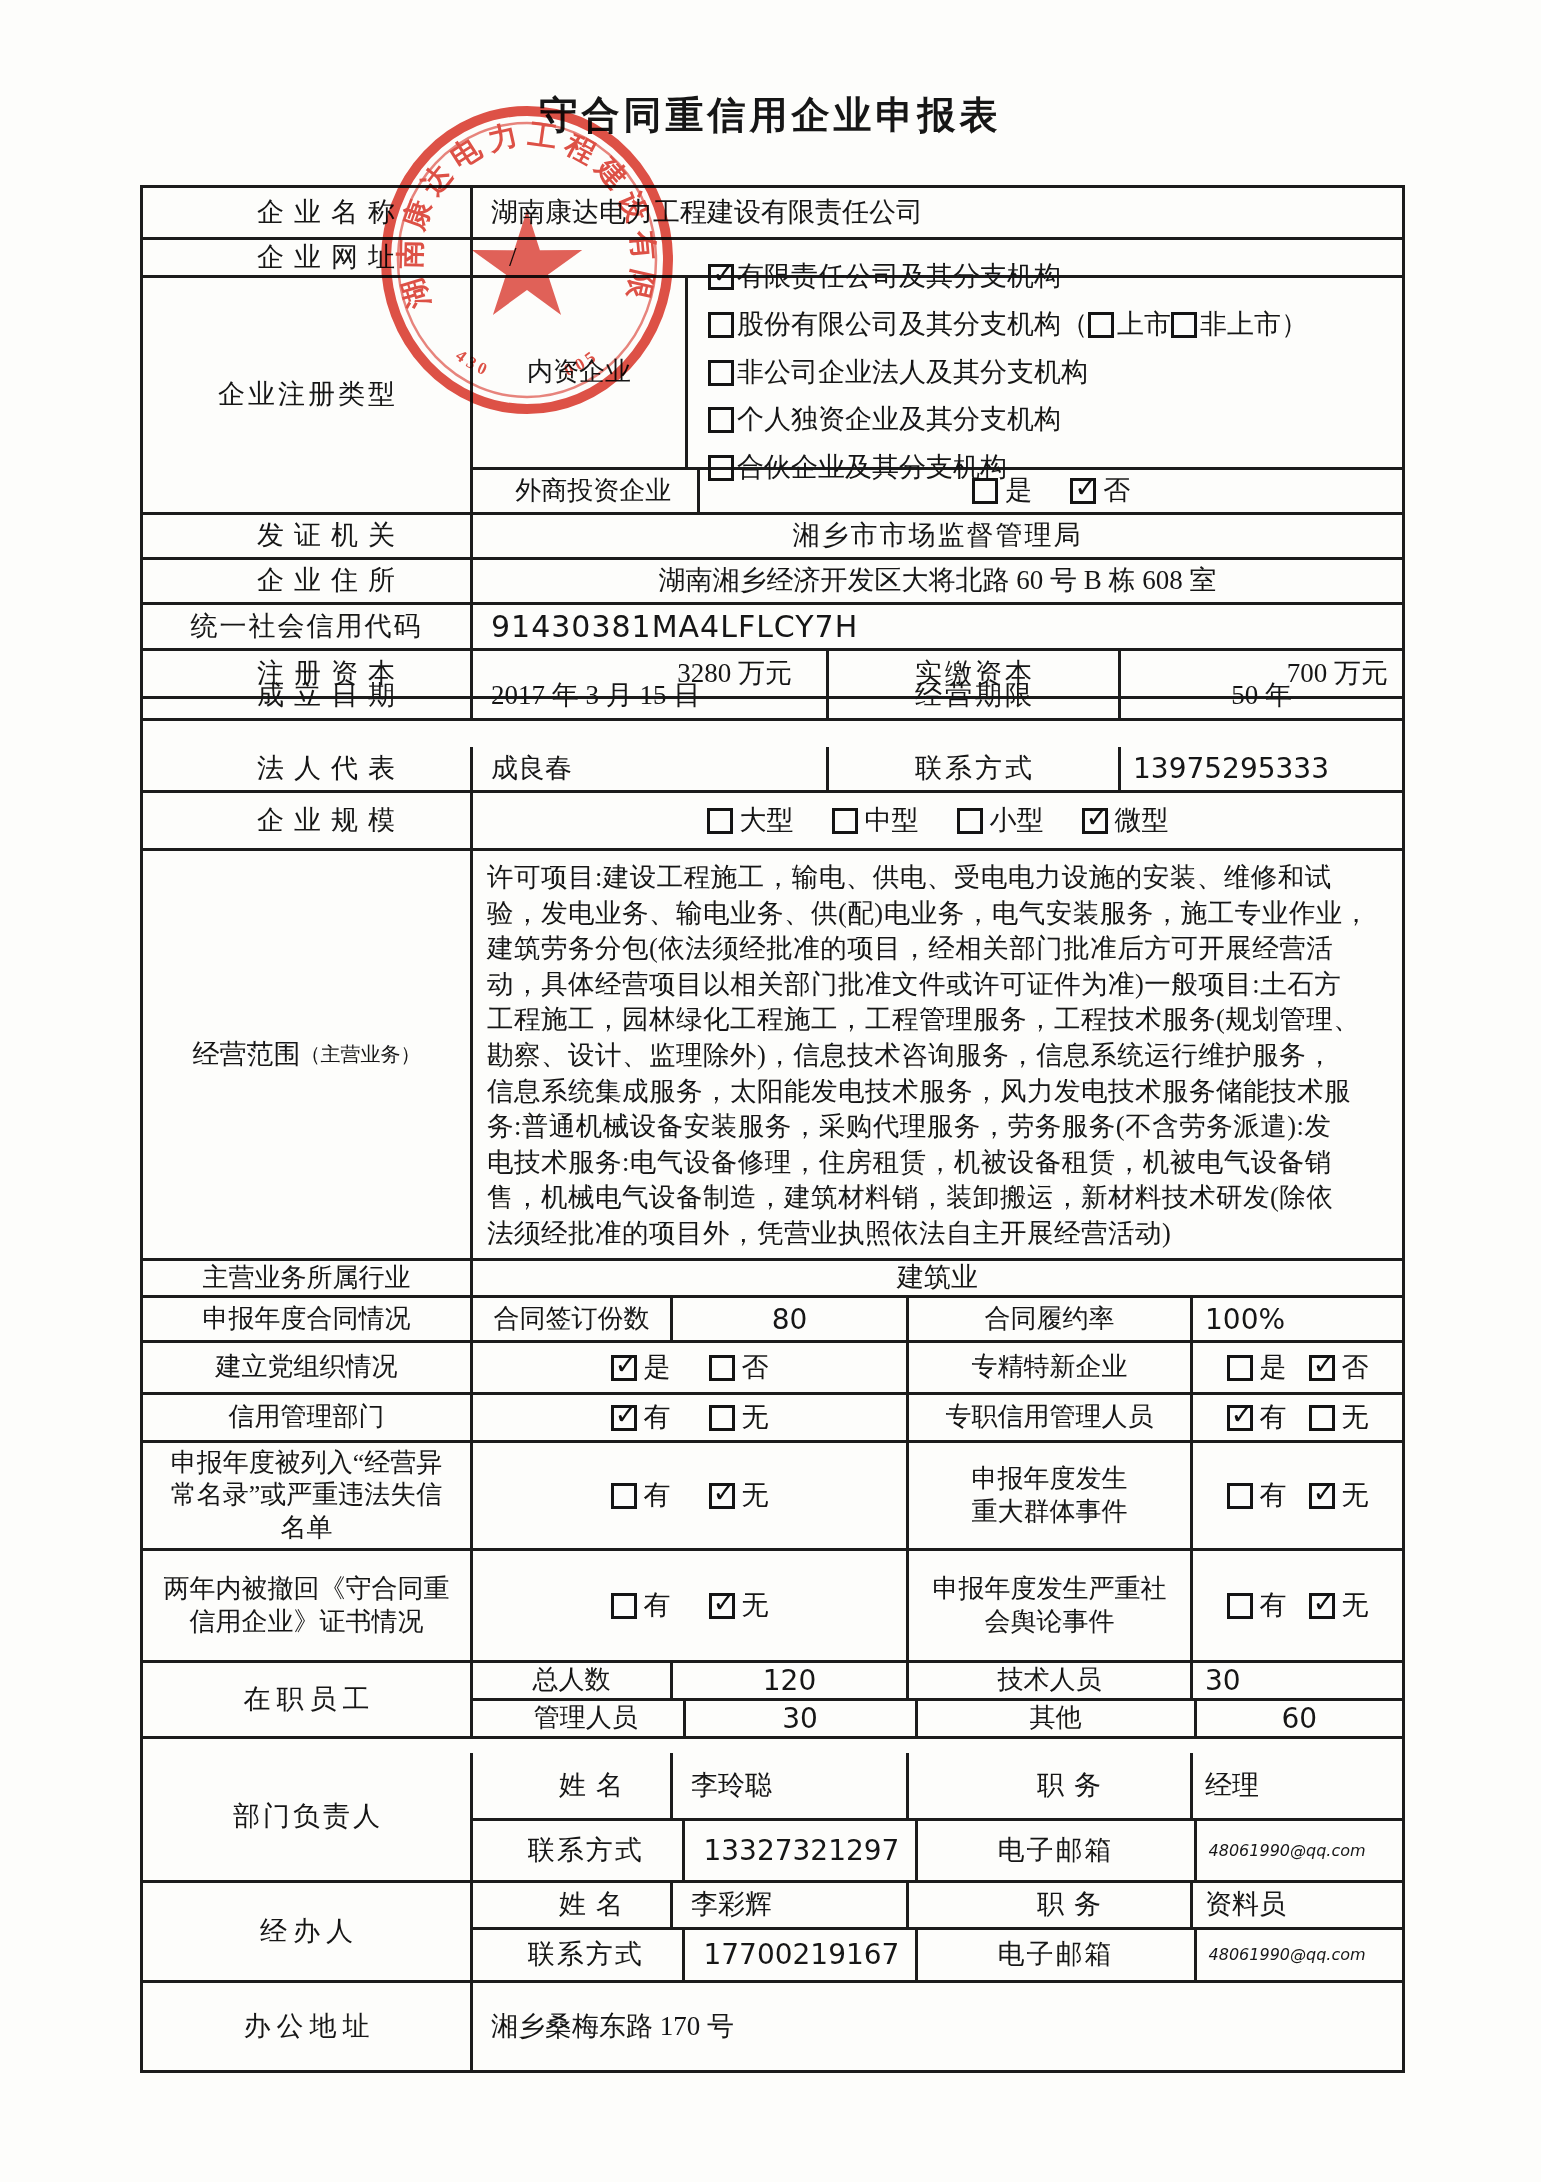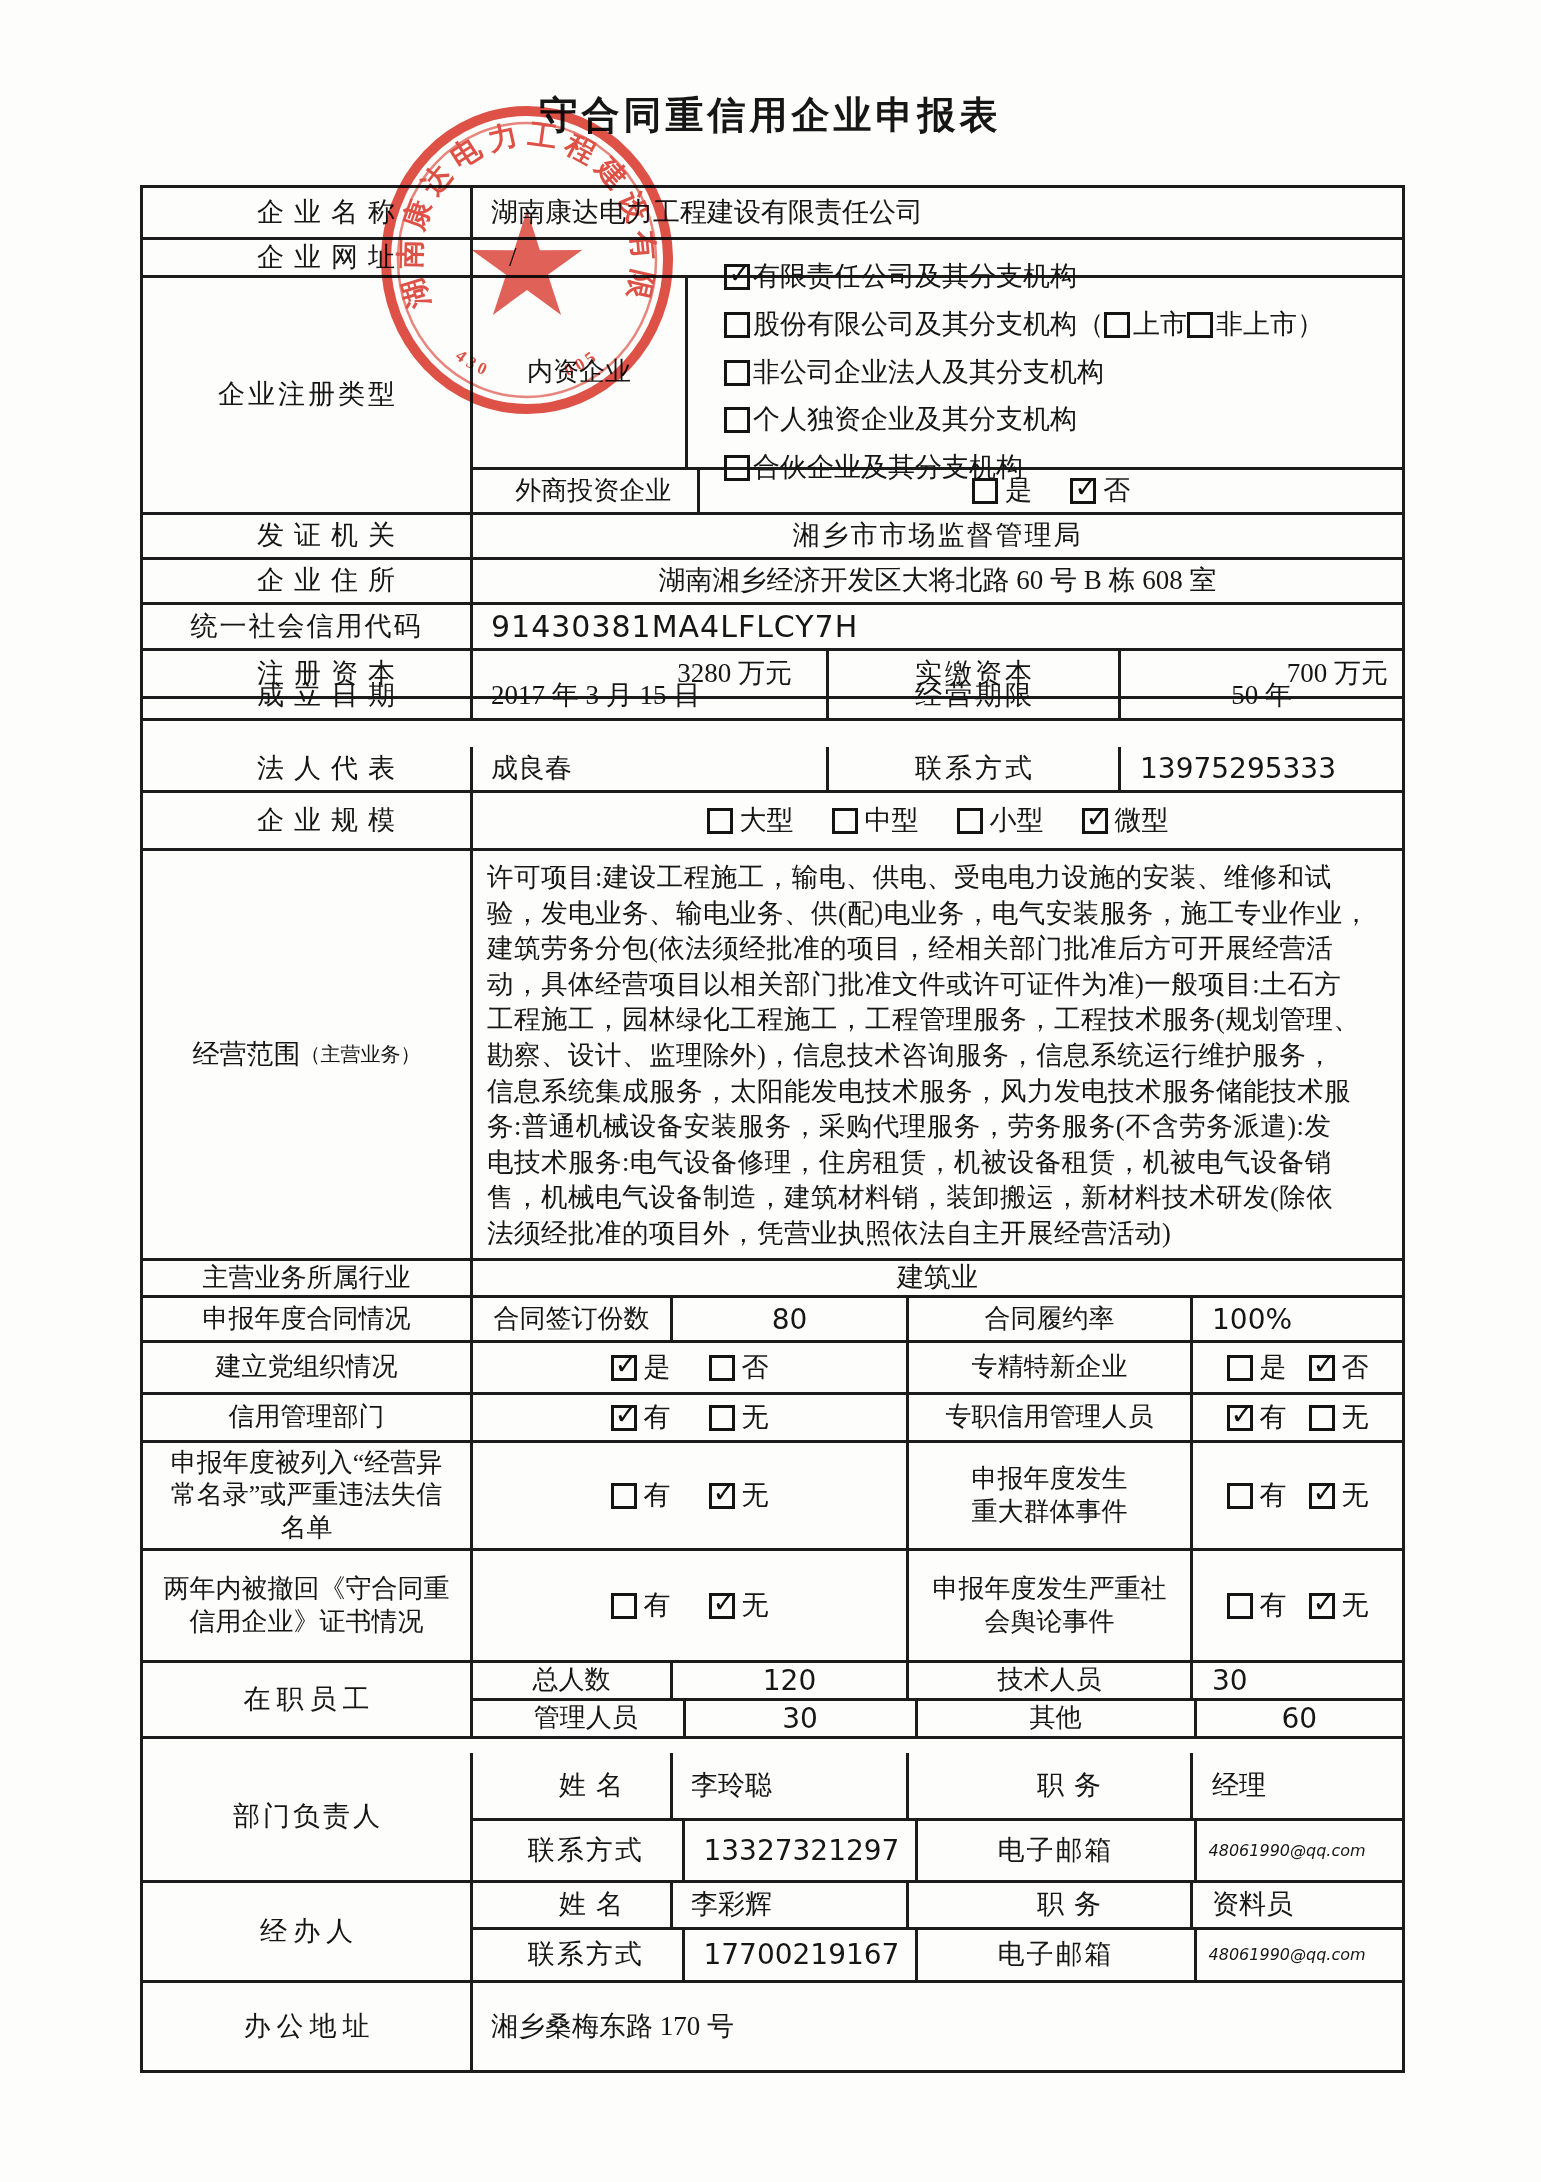--- a/index.html
+++ b/index.html
@@ -26,31 +26,31 @@
   .subrow{display:flex;box-sizing:border-box;border-bottom:3px solid #1c1c1c;}
   .subrow.last{border-bottom:none;padding-left:16px;}
   .ls10{letter-spacing:10px;text-indent:10px;padding-left:39px;}
   .ls6{letter-spacing:6px;text-indent:6px;}
   .ls3{letter-spacing:3px;text-indent:3px;}
   .ls2{letter-spacing:2px;}
   .sm{font-size:26px;}
   .num{font-family:"DejaVu Sans","Liberation Sans",sans-serif;font-size:28px;}
   .code{font-family:"DejaVu Sans","Liberation Sans",sans-serif;font-size:30px;letter-spacing:1px;}
   .email{font-family:"DejaVu Sans","Liberation Sans",sans-serif;font-size:16px;font-style:italic;}
-  .pad18{padding-left:18px;}.pad26{padding-left:19px;}.pad36{padding-left:36px;}
+  .pad18{padding-left:18px;}.pad26{padding-left:12px;}.pad36{padding-left:36px;}
   .padr30{justify-content:flex-end;padding-right:34px;}
   .padr12{justify-content:flex-end;padding-right:14px;}
   
   .cb{display:inline-block;width:20px;height:20px;border:3px solid #141414;position:relative;
       flex:0 0 auto;margin-right:3px;background:transparent;}
   .cb.checked::after{content:"✓";position:absolute;left:1px;top:-11px;font-size:28px;
       font-weight:700;color:#111;font-family:"DejaVu Sans",sans-serif;}
   .cbline{display:flex;align-items:center;font-size:27px;}
   .cblist{flex-direction:column;align-items:flex-start;justify-content:center;
-          gap:14px;padding-left:36px;}
+          gap:14px;padding-left:20px;}
   .pair{display:flex;align-items:center;}
   .pair .cb{margin-right:7px;}
   .pair + .pair{margin-left:38px;}
   
   .scope{display:block;padding:9px 14px 0 14px;font-size:26.5px;line-height:35.6px;
          letter-spacing:0.5px;text-align:left;}
   .scopelbl{display:flex;align-items:center;justify-content:center;}
   .scopelbl .sub{font-size:20px;}
   
   .stamp{position:absolute;left:350px;top:75px;width:360px;height:380px;

